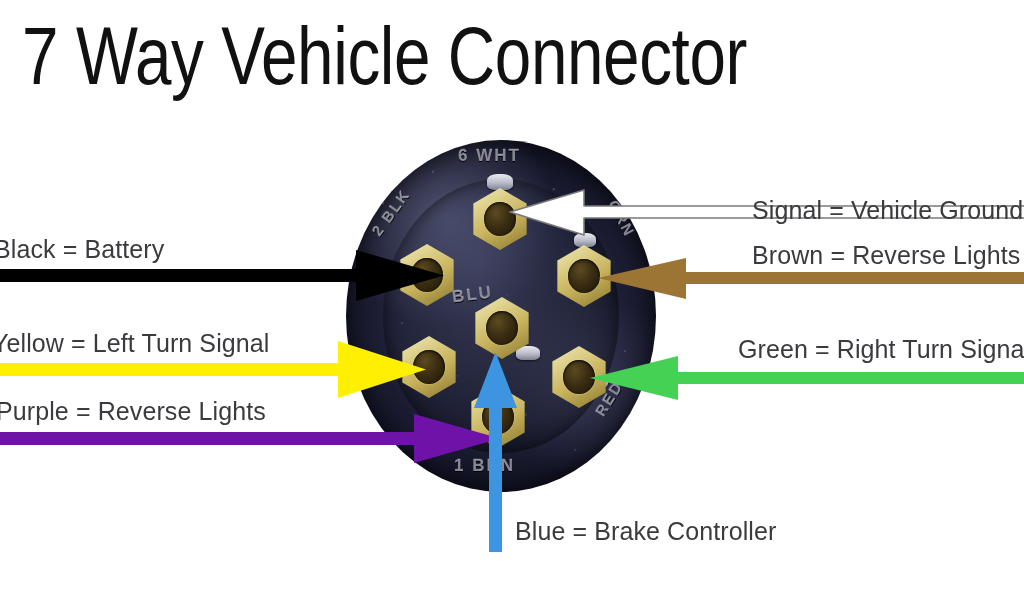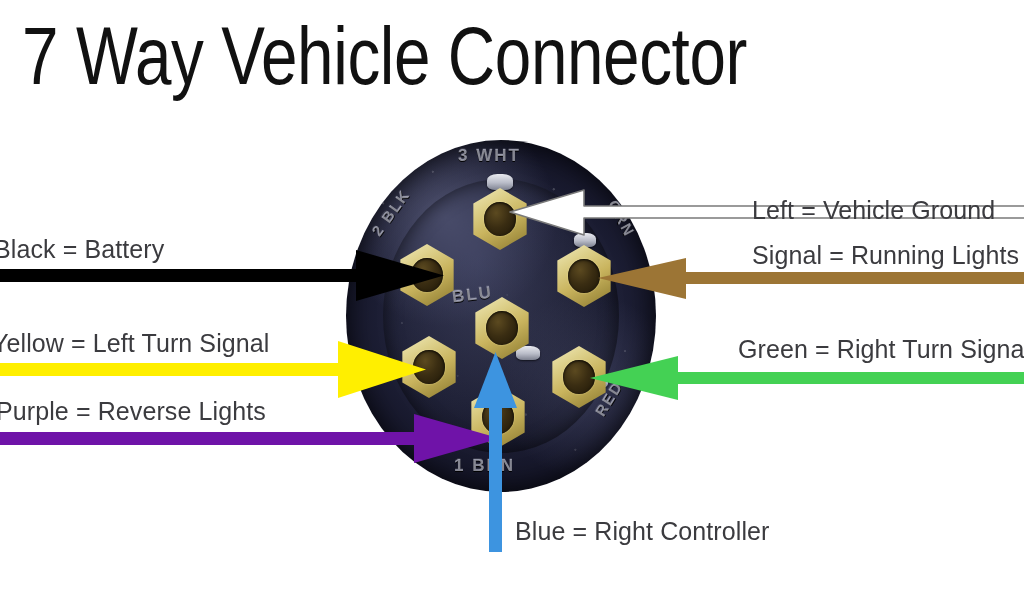--- a/index.html
+++ b/index.html
@@ -122,21 +122,21 @@
 <body>
 
 <div id="stage">
 
   <div class="title">7 Way Vehicle Connector</div>
 
   <div class="connector">
     <div class="grain"></div>
     <div class="ring-inner"></div>
 
-    <div class="emboss" style="left:112px; top:6px;">3 WHT</div>
+    <div class="emboss" style="left:112px; top:6px;">6 WHT</div>
     <div class="emboss" style="left:18px; top:64px; transform:rotate(-54deg); font-size:15px;">2 BLK</div>
     <div class="emboss" style="left:106px; top:145px; transform:rotate(-7deg);">BLU</div>
     <div class="emboss" style="left:256px; top:70px; transform:rotate(62deg); font-size:15px;">GRN</div>
     <div class="emboss" style="left:244px; top:250px; transform:rotate(-58deg); font-size:15px;">RED</div>
     <div class="emboss" style="left:108px; top:316px;">1 BRN</div>
 
     <div class="hexbolt" style="left:141px; top:34px;"></div>
     <div class="hex" style="left:123px; top:48px;"></div>
 
     <div class="hex" style="left:50px;  top:104px;"></div>
@@ -186,27 +186,27 @@
       <rect x="660" y="372" width="368" height="12" fill="#44d154"></rect>
       <polygon points="678,356 590,378 678,400" fill="#44d154"></polygon>
     </g>
 
     <g>
       <rect x="489" y="400" width="13" height="152" fill="#3d94e0"></rect>
       <polygon points="474,408 495.5,352 517,408" fill="#3d94e0"></polygon>
     </g>
   </svg>
 
-  <div class="lbl" style="left:752px; top:195px;">Left = Vehicle Ground</div>
-
-  <div class="lbl" style="left:752px; top:240px;">Signal = Running Lights</div>
+  <div class="lbl" style="left:752px; top:195px;">Signal = Vehicle Ground</div>
+
+  <div class="lbl" style="left:752px; top:240px;">Brown = Reverse Lights</div>
 
   <div class="lbl" style="left:738px; top:334px;">Green = Right Turn Signal</div>
 
   <div class="lbl" style="left:-6px; top:234px;">Black = Battery</div>
 
   <div class="lbl" style="left:-8px; top:328px;">Yellow = Left Turn Signal</div>
 
   <div class="lbl" style="left:-4px; top:396px;">Purple = Reverse Lights</div>
 
-  <div class="lbl" style="left:515px; top:516px;">Blue = Right Controller</div>
+  <div class="lbl" style="left:515px; top:516px;">Blue = Brake Controller</div>
 
 </div>
 
 </body></html>

